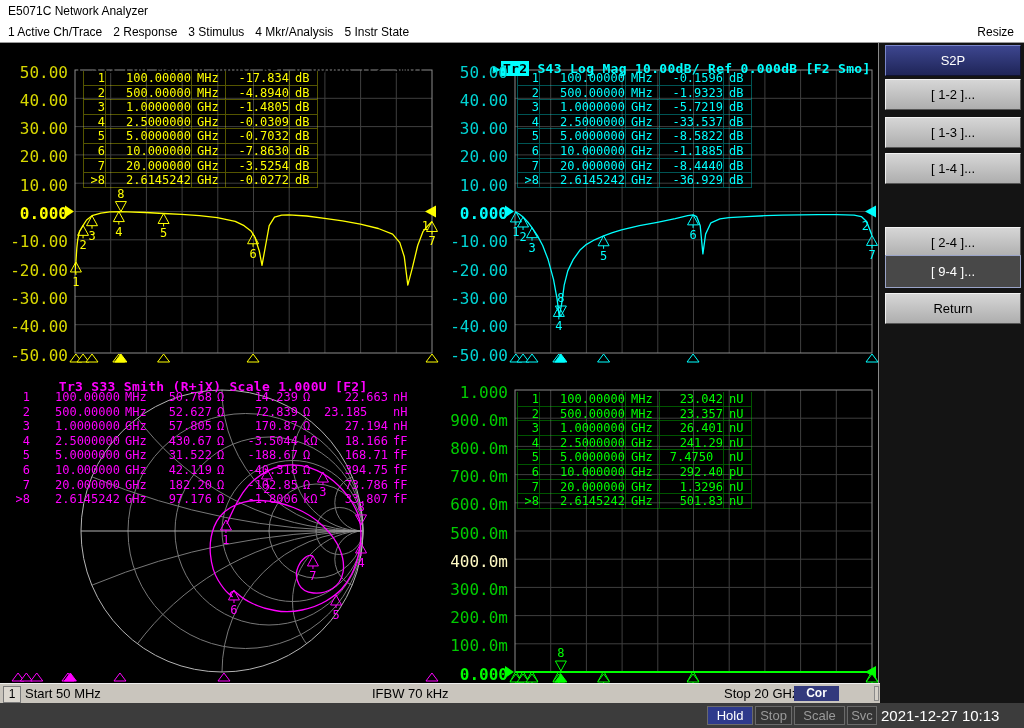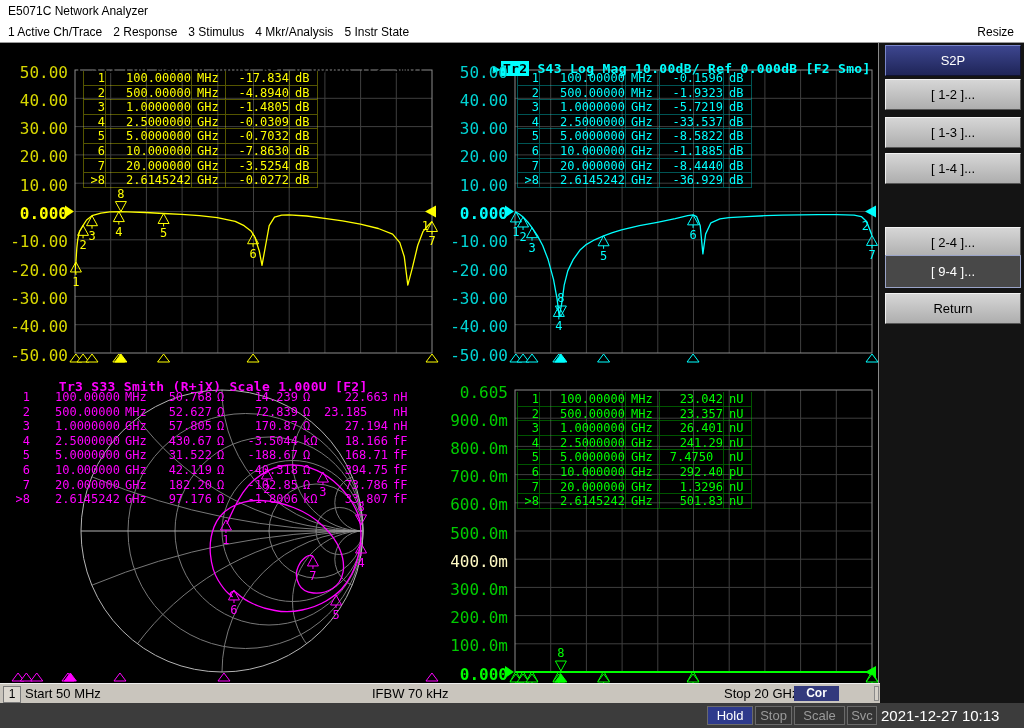--- a/index.html
+++ b/index.html
@@ -599,21 +599,21 @@
           <div class="mcell" style="width:90px;text-align:right;">2.6145242</div>
           <div class="mcell" style="width:34px;text-align:left;padding-left:5px;">GHz</div>
           <div class="mcell" style="width:58px;text-align:right;">97.176</div>
           <div class="mcell" style="width:22px;text-align:left;padding-left:5px;">Ω</div>
           <div class="mcell" style="width:64px;text-align:right;">-1.8006</div>
           <div class="mcell" style="width:26px;text-align:left;padding-left:5px;">kΩ</div>
           <div class="mcell" style="width:64px;text-align:right;">33.807</div>
           <div class="mcell" style="width:26px;text-align:left;padding-left:5px;">fF</div>
         </div>
       </div>
-      <div class="axlab" style="left:444px;top:382.5px;width:64px;color:#00cc00;">0.605</div>
+      <div class="axlab" style="left:444px;top:382.5px;width:64px;color:#00cc00;">1.000</div>
       <div class="axlab" style="left:444px;top:410.7px;width:64px;color:#00cc00;">900.0m</div>
       <div class="axlab" style="left:444px;top:438.9px;width:64px;color:#00cc00;">800.0m</div>
       <div class="axlab" style="left:444px;top:467.1px;width:64px;color:#00cc00;">700.0m</div>
       <div class="axlab" style="left:444px;top:495.3px;width:64px;color:#00cc00;">600.0m</div>
       <div class="axlab" style="left:444px;top:523.5px;width:64px;color:#00cc00;">500.0m</div>
       <div class="axlab" style="left:444px;top:551.7px;width:64px;color:#fef9c3;">400.0m</div>
       <div class="axlab" style="left:444px;top:579.9px;width:64px;color:#00cc00;">300.0m</div>
       <div class="axlab" style="left:444px;top:608.1px;width:64px;color:#00cc00;">200.0m</div>
       <div class="axlab" style="left:444px;top:636.3px;width:64px;color:#00cc00;">100.0m</div>
       <div class="axlab" style="left:444px;top:664.5px;width:64px;color:#00ff00;font-weight:bold;">0.000</div>

